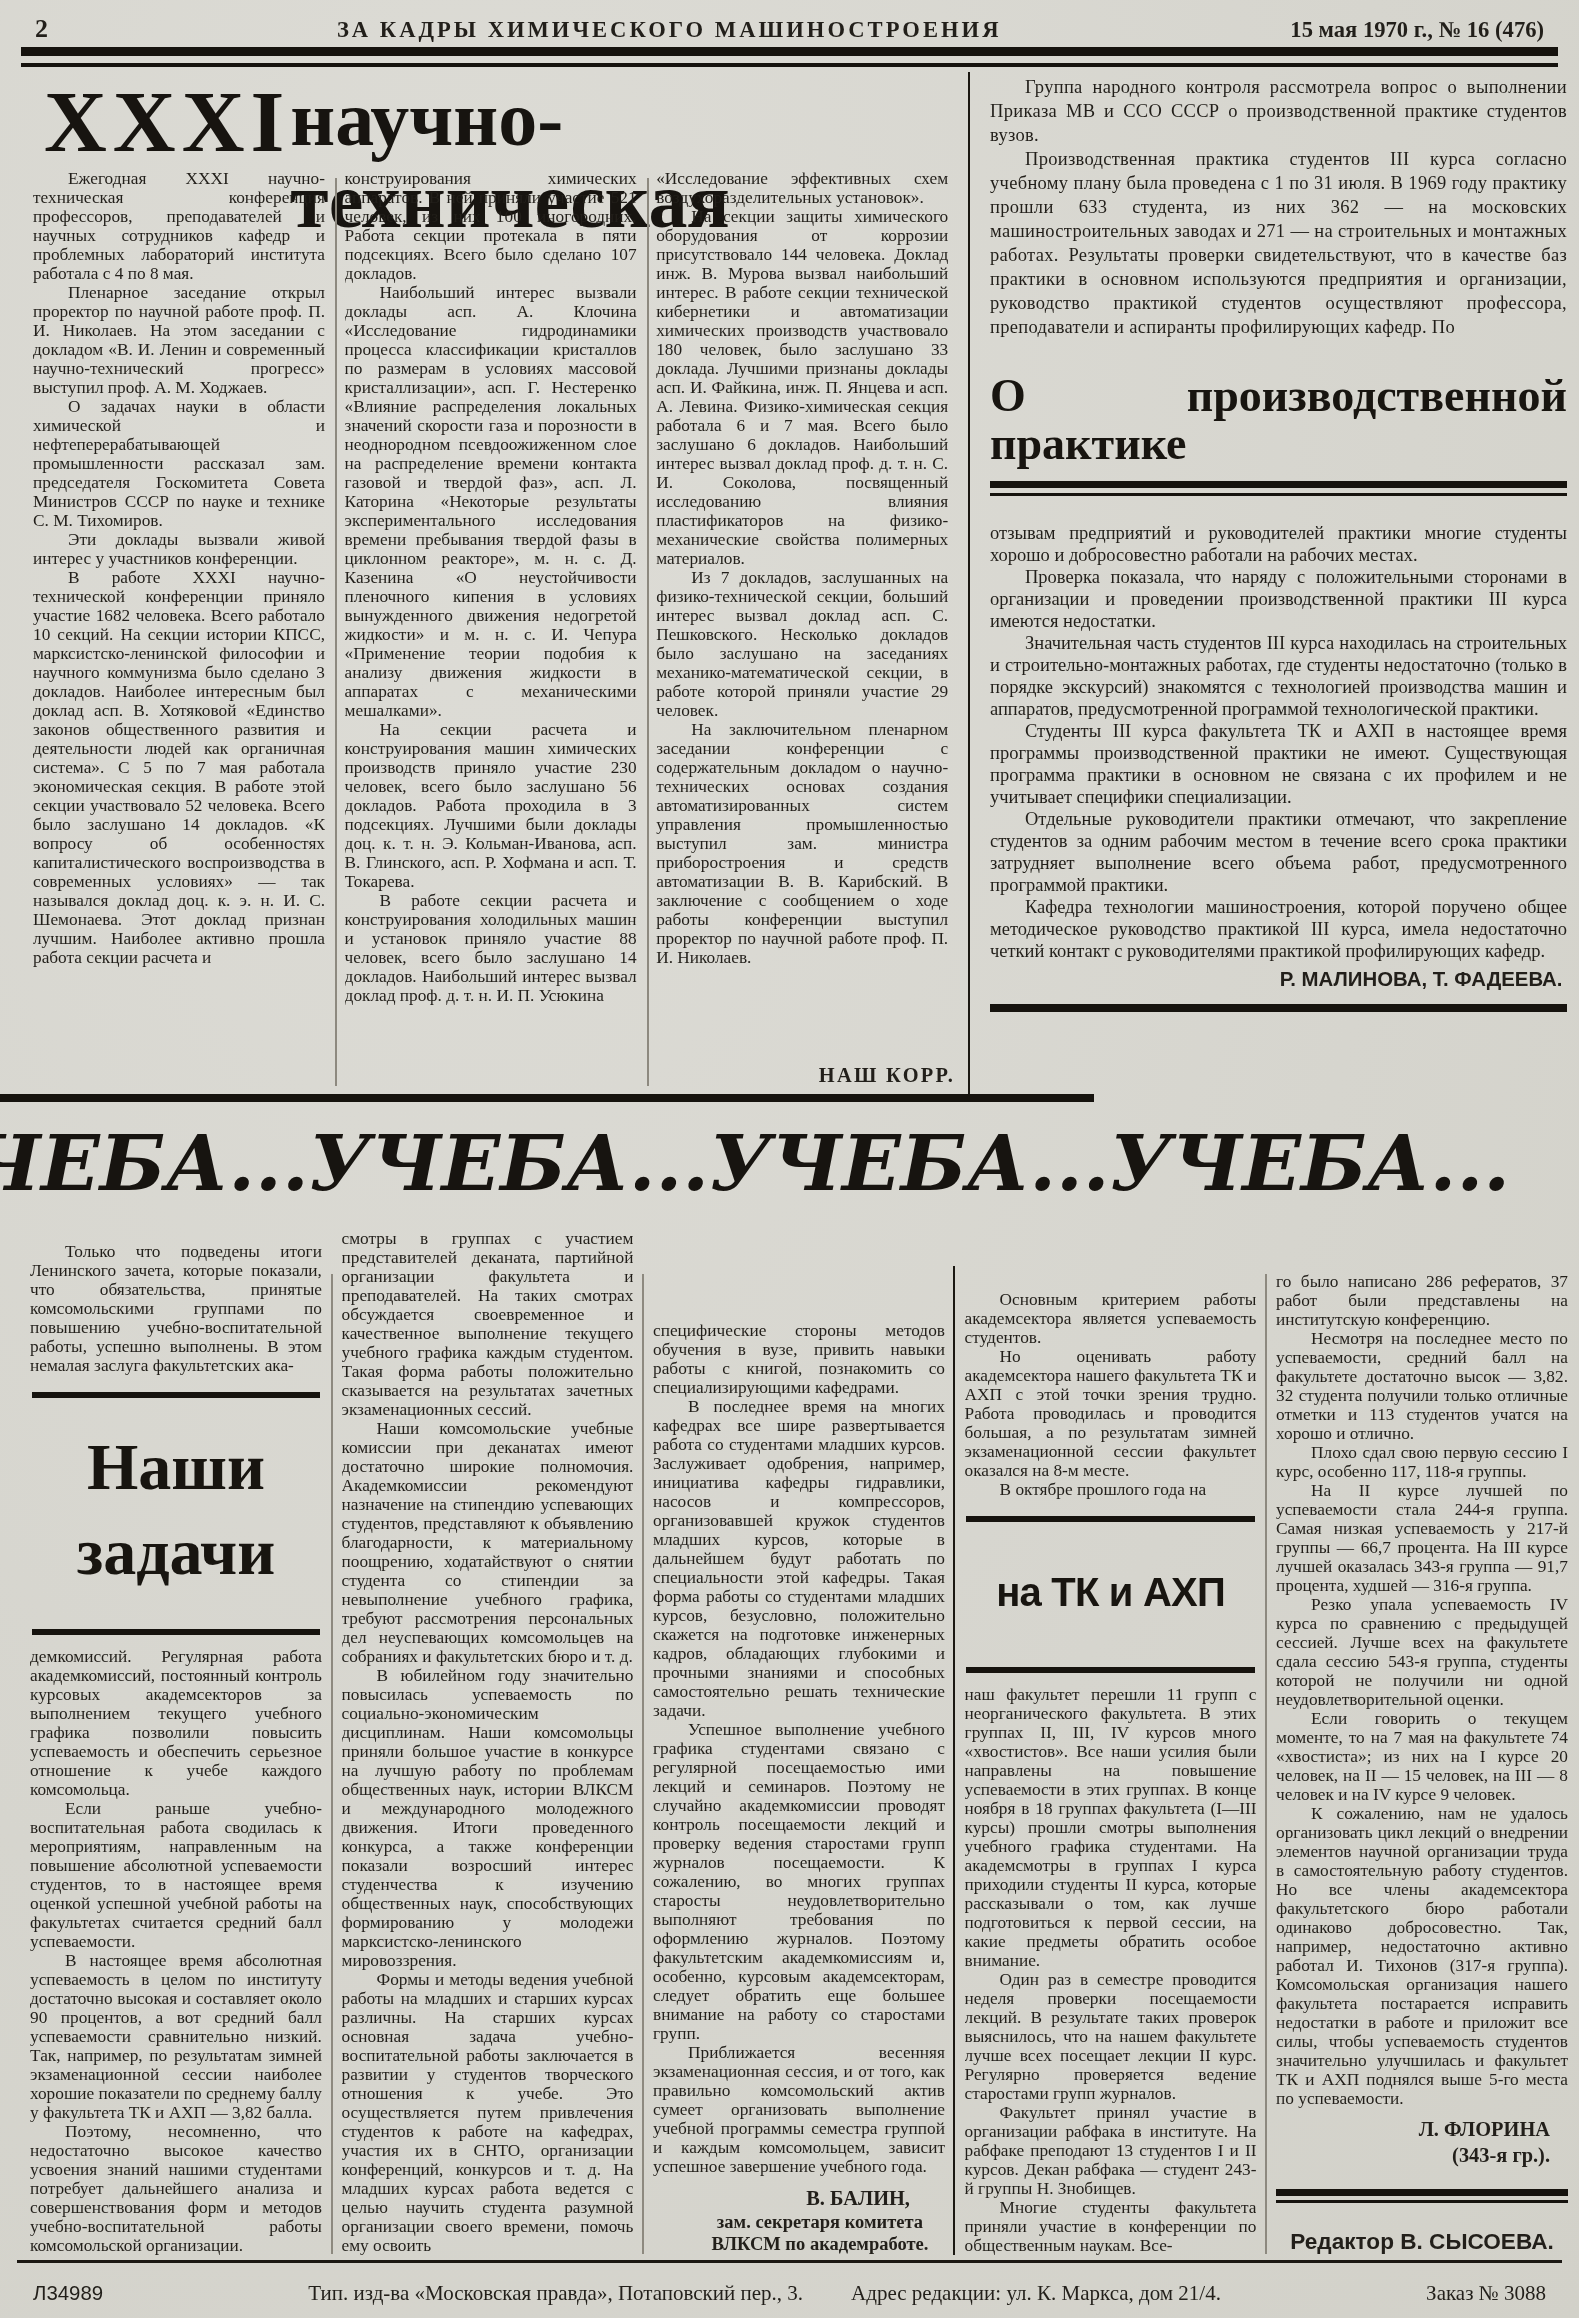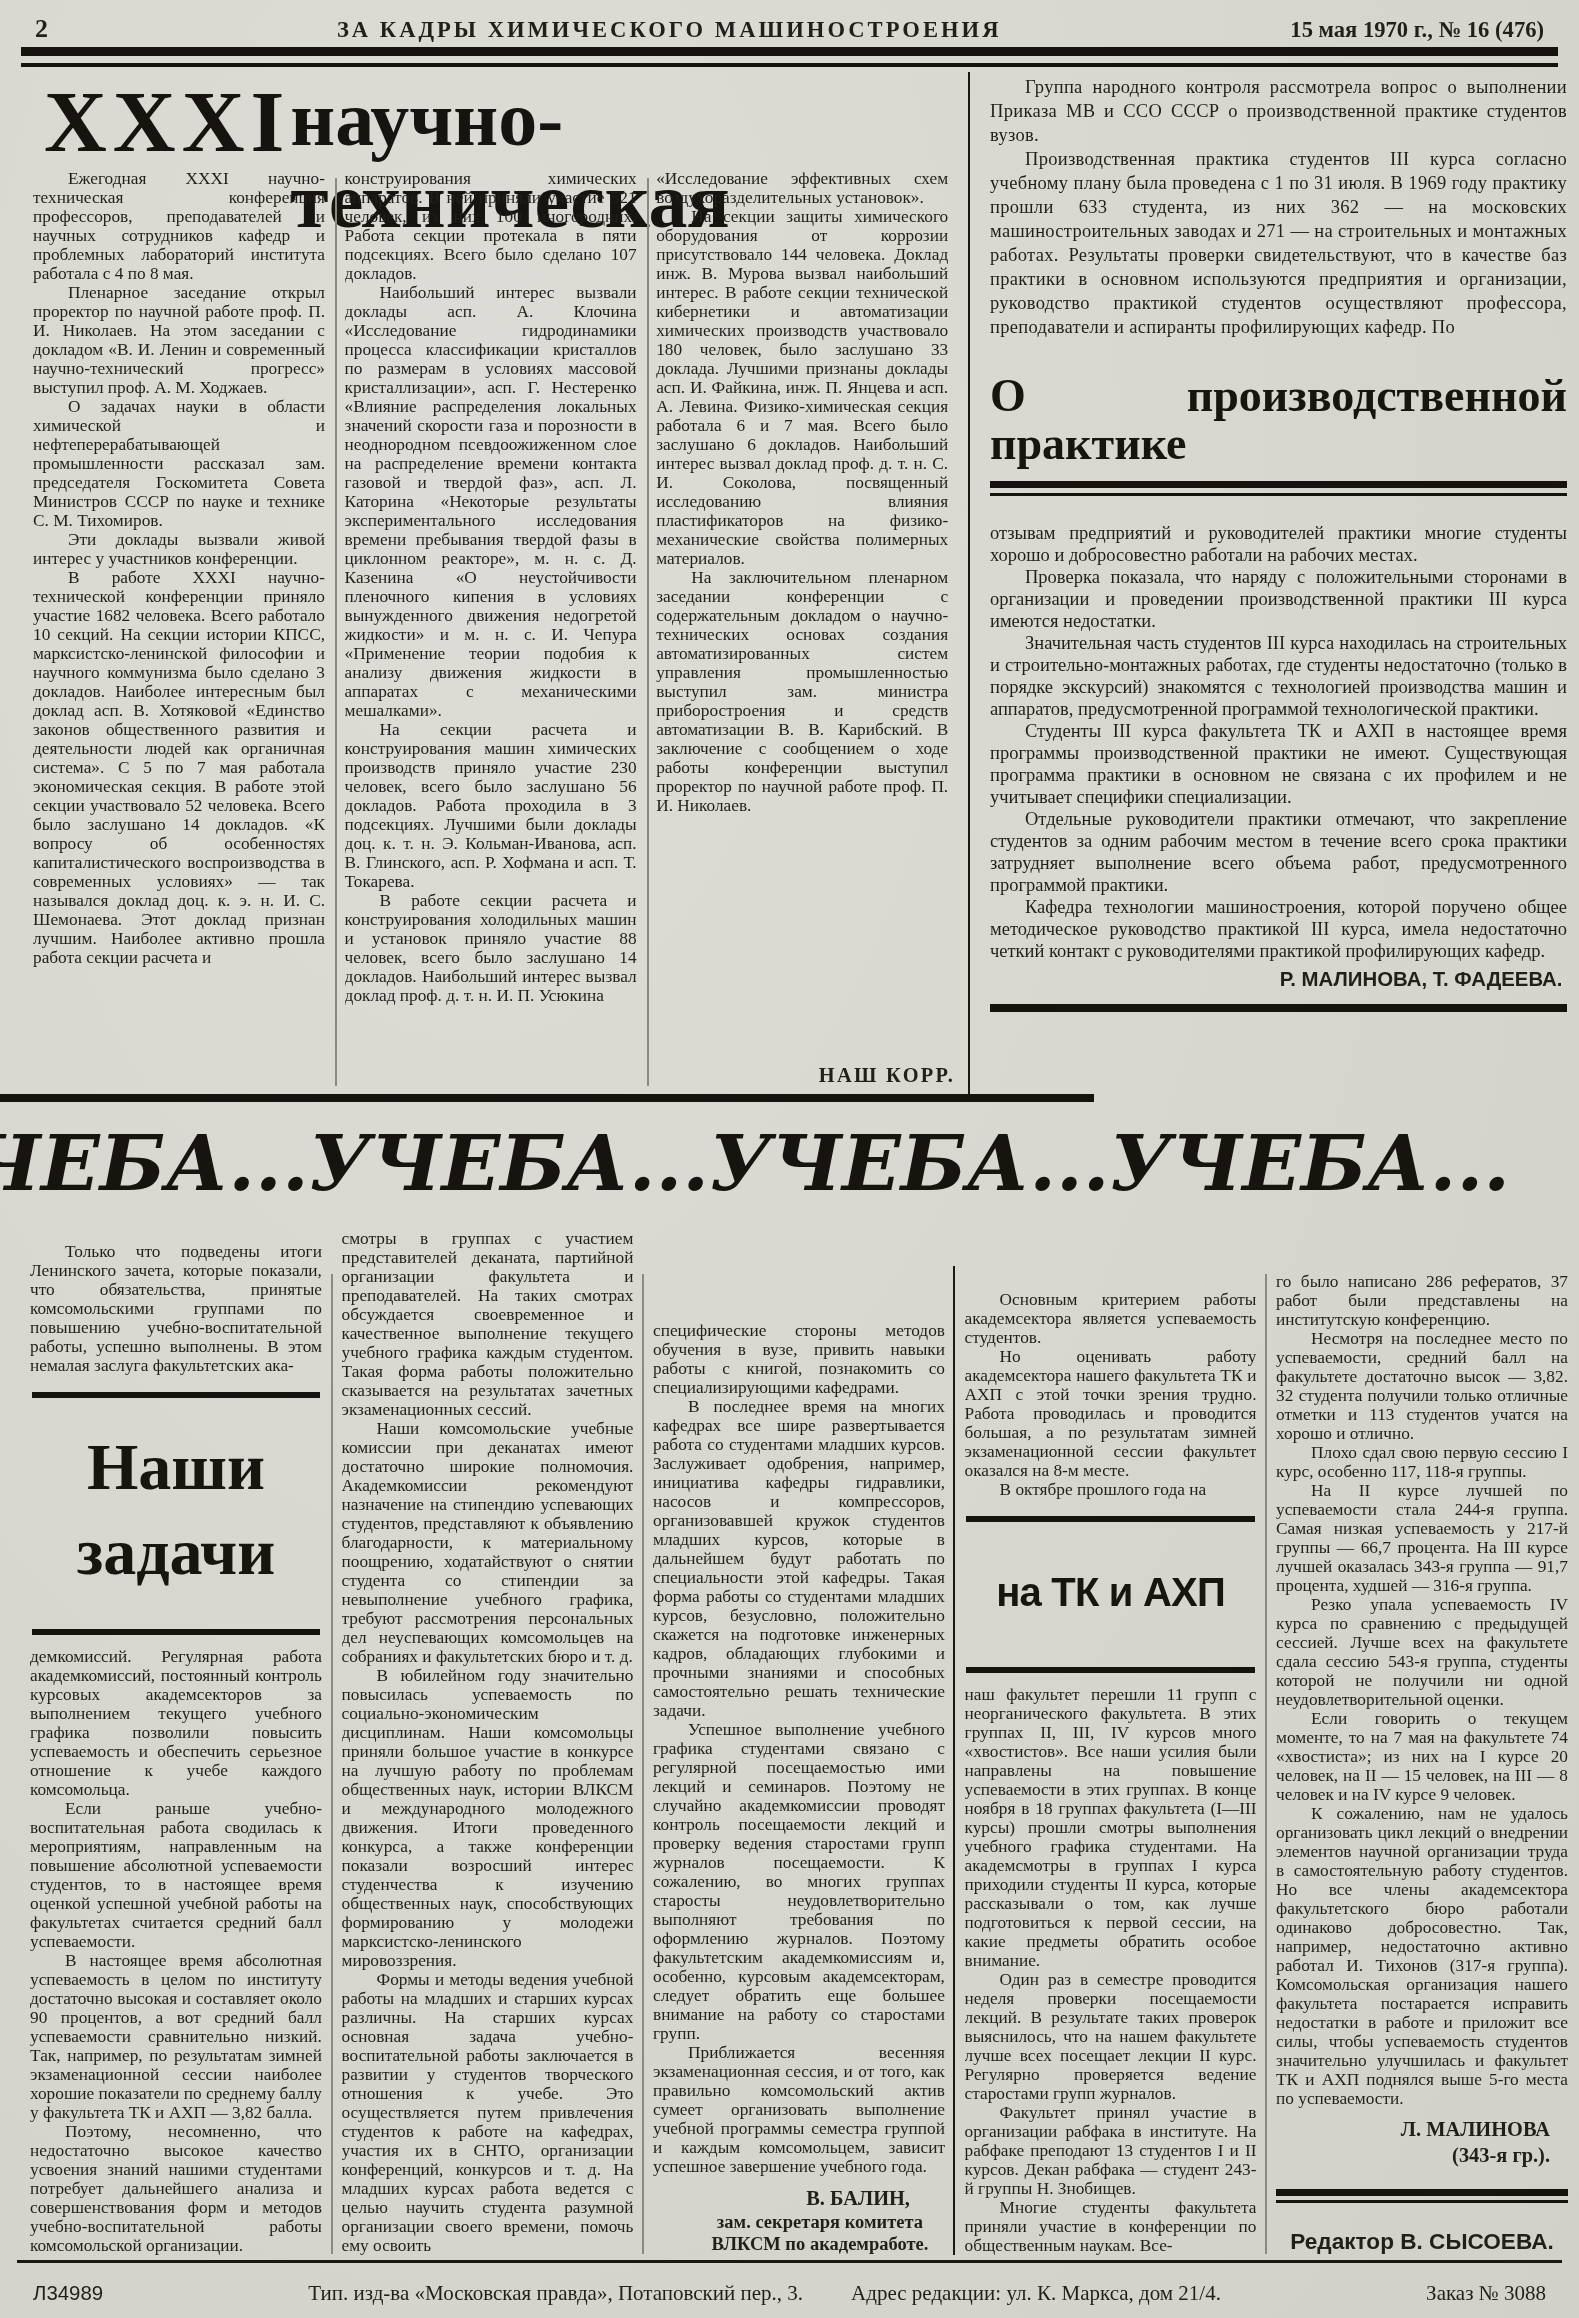--- a/index.html
+++ b/index.html
@@ -93,20 +93,21 @@
       </div>
     <div class="ncol">
         <p class="para cont">конструирования химических аппаратов. В ней приняли участие 521 человек, из них 100 иногородних. Работа секции протекала в пяти подсекциях. Всего было сделано 107 докладов.</p>
         <p class="para">Наибольший интерес вызвали доклады асп. А. Клочина «Исследование гидродинамики процесса классификации кристаллов по размерам в условиях массовой кристаллизации», асп. Г. Нестеренко «Влияние распределения локальных значений скорости газа и порозности в неоднородном псевдоожиженном слое на распределение времени контакта газовой и твердой фаз», асп. Л. Каторина «Некоторые результаты экспериментального исследования времени пребывания твердой фазы в циклонном реакторе», м. н. с. Д. Казенина «О неустойчивости пленочного кипения в условиях вынужденного движения недогретой жидкости» и м. н. с. И. Чепура «Применение теории подобия к анализу движения жидкости в аппаратах с механическими мешалками».</p>
         <p class="para">На секции расчета и конструирования машин химических производств приняло участие 230 человек, всего было заслушано 56 докладов. Работа проходила в 3 подсекциях. Лучшими были доклады доц. к. т. н. Э. Кольман-Иванова, асп. В. Глинского, асп. Р. Хофмана и асп. Т. Токарева.</p>
         <p class="para">В работе секции расчета и конструирования холодильных машин и установок приняло участие 88 человек, всего было заслушано 14 докладов. Наибольший интерес вызвал доклад проф. д. т. н. И. П. Усюкина</p>
       </div>
     <div class="ncol">
     <p class="para cont">«Исследование эффективных схем воздухоразделительных установок».</p>
         <p class="para">На секции защиты химического оборудования от коррозии присутствовало 144 человека. Доклад инж. В. Мурова вызвал наибольший интерес. В работе секции технической кибернетики и автоматизации химических производств участвовало 180 человек, было заслушано 33 доклада. Лучшими признаны доклады асп. И. Файкина, инж. П. Янцева и асп. А. Левина. Физико-химическая секция работала 6 и 7 мая. Всего было заслушано 6 докладов. Наибольший интерес вызвал доклад проф. д. т. н. С. И. Соколова, посвященный исследованию влияния пластификаторов на физико-механические свойства полимерных материалов.</p>
+        <p class="para">Из 7 докладов, заслушанных на физико-технической секции, больший интерес вызвал доклад асп. С. Пешковского. Несколько докладов было заслушано на заседаниях механико-математической секции, в работе которой приняли участие 29 человек.</p>
         <p class="para">На заключительном пленарном заседании конференции с содержательным докладом о научно-технических основах создания автоматизированных систем управления промышленностью выступил зам. министра приборостроения и средств автоматизации В. В. Карибский. В заключение с сообщением о ходе работы конференции выступил проректор по научной работе проф. П. И. Николаев.</p>
       </div>
   </div>
   <div style="position:absolute;top:1052px;left:648px;width:298px;" class="sig-corr">НАШ КОРР.</div>
 
   <div class="gut" style="left:335px;top:178px;height:908px;"></div>
   <div class="gut" style="left:647px;top:178px;height:908px;"></div>
   <div class="vr-strong" style="left:968px;top:72px;height:1022px;"></div>
   <div class="rule-left-bottom"></div>
 
@@ -191,21 +192,21 @@
       <div>
           <p class="para cont">го было написано 286 рефератов, 37 работ были представлены на институтскую конференцию.</p>
           <p class="para">Несмотря на последнее место по успеваемости, средний балл на факультете достаточно высок — 3,82. 32 студента получили только отличные отметки и 113 студентов учатся на хорошо и отлично.</p>
           <p class="para">Плохо сдал свою первую сессию I курс, особенно 117, 118-я группы.</p>
           <p class="para">На II курсе лучшей по успеваемости стала 244-я группа. Самая низкая успеваемость у 217-й группы — 66,7 процента. На III курсе лучшей оказалась 343-я группа — 91,7 процента, худшей — 316-я группа.</p>
           <p class="para">Резко упала успеваемость IV курса по сравнению с предыдущей сессией. Лучше всех на факультете сдала сессию 543-я группа, студенты которой не получили ни одной неудовлетворительной оценки.</p>
           <p class="para">Если говорить о текущем моменте, то на 7 мая на факультете 74 «хвостиста»; из них на I курсе 20 человек, на II — 15 человек, на III — 8 человек и на IV курсе 9 человек.</p>
           <p class="para">К сожалению, нам не удалось организовать цикл лекций о внедрении элементов научной организации труда в самостоятельную работу студентов. Но все члены академсектора факультетского бюро работали одинаково добросовестно. Так, например, недостаточно активно работал И. Тихонов (317-я группа). Комсомольская организация нашего факультета постарается исправить недостатки в работе и приложит все силы, чтобы успеваемость студентов значительно улучшилась и факультет ТК и АХП поднялся выше 5-го места по успеваемости.</p>
         </div>
       <div class="sig5">
-        <div>Л. МАЛИНОВА</div>
+        <div>Л. ФЛОРИНА</div>
         <div>(343-я гр.).</div>
       </div>
       <div class="mini-rule"></div>
       <div class="editor">Редактор В. СЫСОЕВА.</div>
     </div>
   </div>
 
   <div class="gut" style="left:331px;top:1274px;height:980px;"></div>
   <div class="gut" style="left:642px;top:1274px;height:980px;"></div>
   <div class="vr-strong" style="left:953px;top:1266px;height:989px;"></div>

